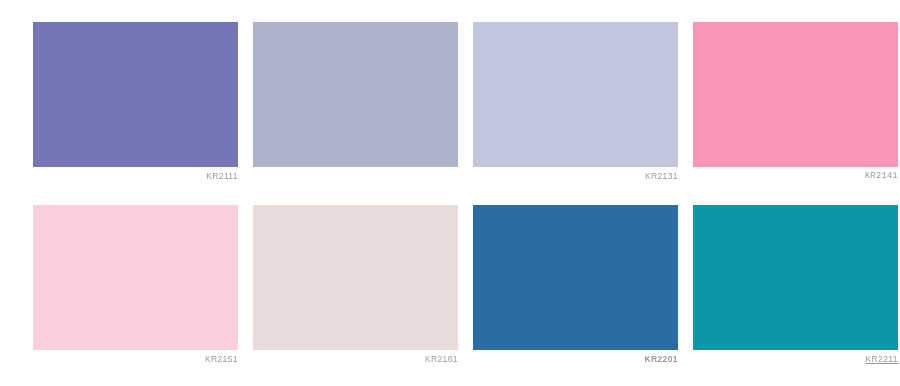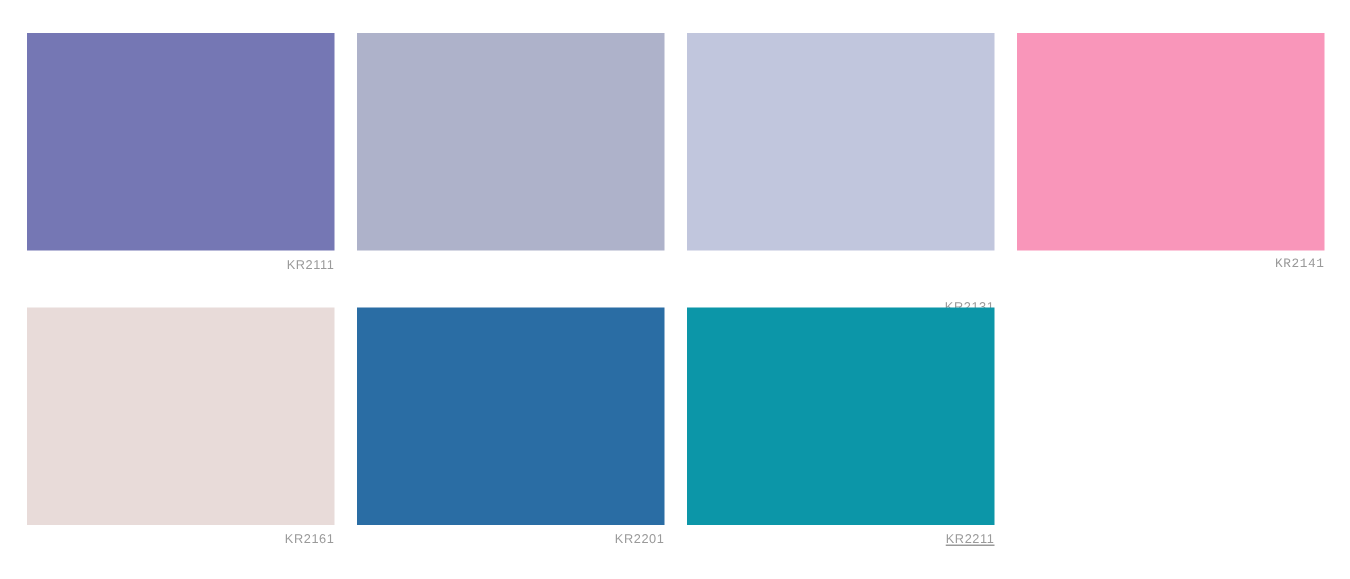--- a/index.html
+++ b/index.html
@@ -16,21 +16,21 @@
 
   .palette-board {
     position: relative;
     width: 900px;
     height: 386px;
     background: #ffffff;
   }
 
   .swatch-grid {
     position: absolute;
-    left: 18px;
+    left: 33px;
     top: 22px;
     width: 864px;
     display: grid;
     grid-template-columns: repeat(4, 205px);
     grid-template-rows: repeat(2, 163px);
     column-gap: 15px;
     row-gap: 20px;
   }
 
   .swatch-cell {
@@ -70,37 +70,41 @@
       <div class="swatch-chip" style="background-color: rgb(117, 119, 180);"></div>
       <span class="swatch-code" style="color: rgb(154, 154, 154);">KR2111</span>
     </div>
 
     <div class="swatch-cell">
       <div class="swatch-chip" style="background-color: rgb(174, 178, 202);"></div>
     </div>
 
     <div class="swatch-cell">
       <div class="swatch-chip" style="background-color: rgb(193, 198, 221);"></div>
-      <span class="swatch-code" style="color: rgb(154, 154, 154); margin-top: 28px;">KR2131</span>
+      <span class="swatch-code" style="color: rgb(154, 154, 154);">KR2131</span>
     </div>
 
     <div class="swatch-cell">
       <div class="swatch-chip" style="background-color: rgb(249, 150, 186);"></div>
       <span class="swatch-code" style="color: rgb(154, 154, 154); font-family: Liberation Mono, monospace;">KR2141</span>
     </div>
 
+    <div class="swatch-cell">
+      <div class="swatch-chip" style="background-color: rgb(251, 206, 220);"></div>
+      <span class="swatch-code" style="color: rgb(154, 154, 154);">KR2151</span>
+    </div>
 
     <div class="swatch-cell">
       <div class="swatch-chip" style="background-color: rgb(232, 219, 217);"></div>
       <span class="swatch-code" style="color: rgb(154, 154, 154);">KR2161</span>
     </div>
 
     <div class="swatch-cell">
       <div class="swatch-chip" style="background-color: rgb(42, 109, 164);"></div>
-      <span class="swatch-code" style="color: rgb(154, 154, 154);">KR2201</span>
+      <span class="swatch-code" style="color: rgb(154, 154, 154); font-weight: bold;">KR2201</span>
     </div>
 
     <div class="swatch-cell">
       <div class="swatch-chip" style="background-color: rgb(12, 150, 168);"></div>
       <span class="swatch-code" style="color: rgb(154, 154, 154); text-decoration: underline;">KR2211</span>
     </div>
 
   </div>
 </div>
 

